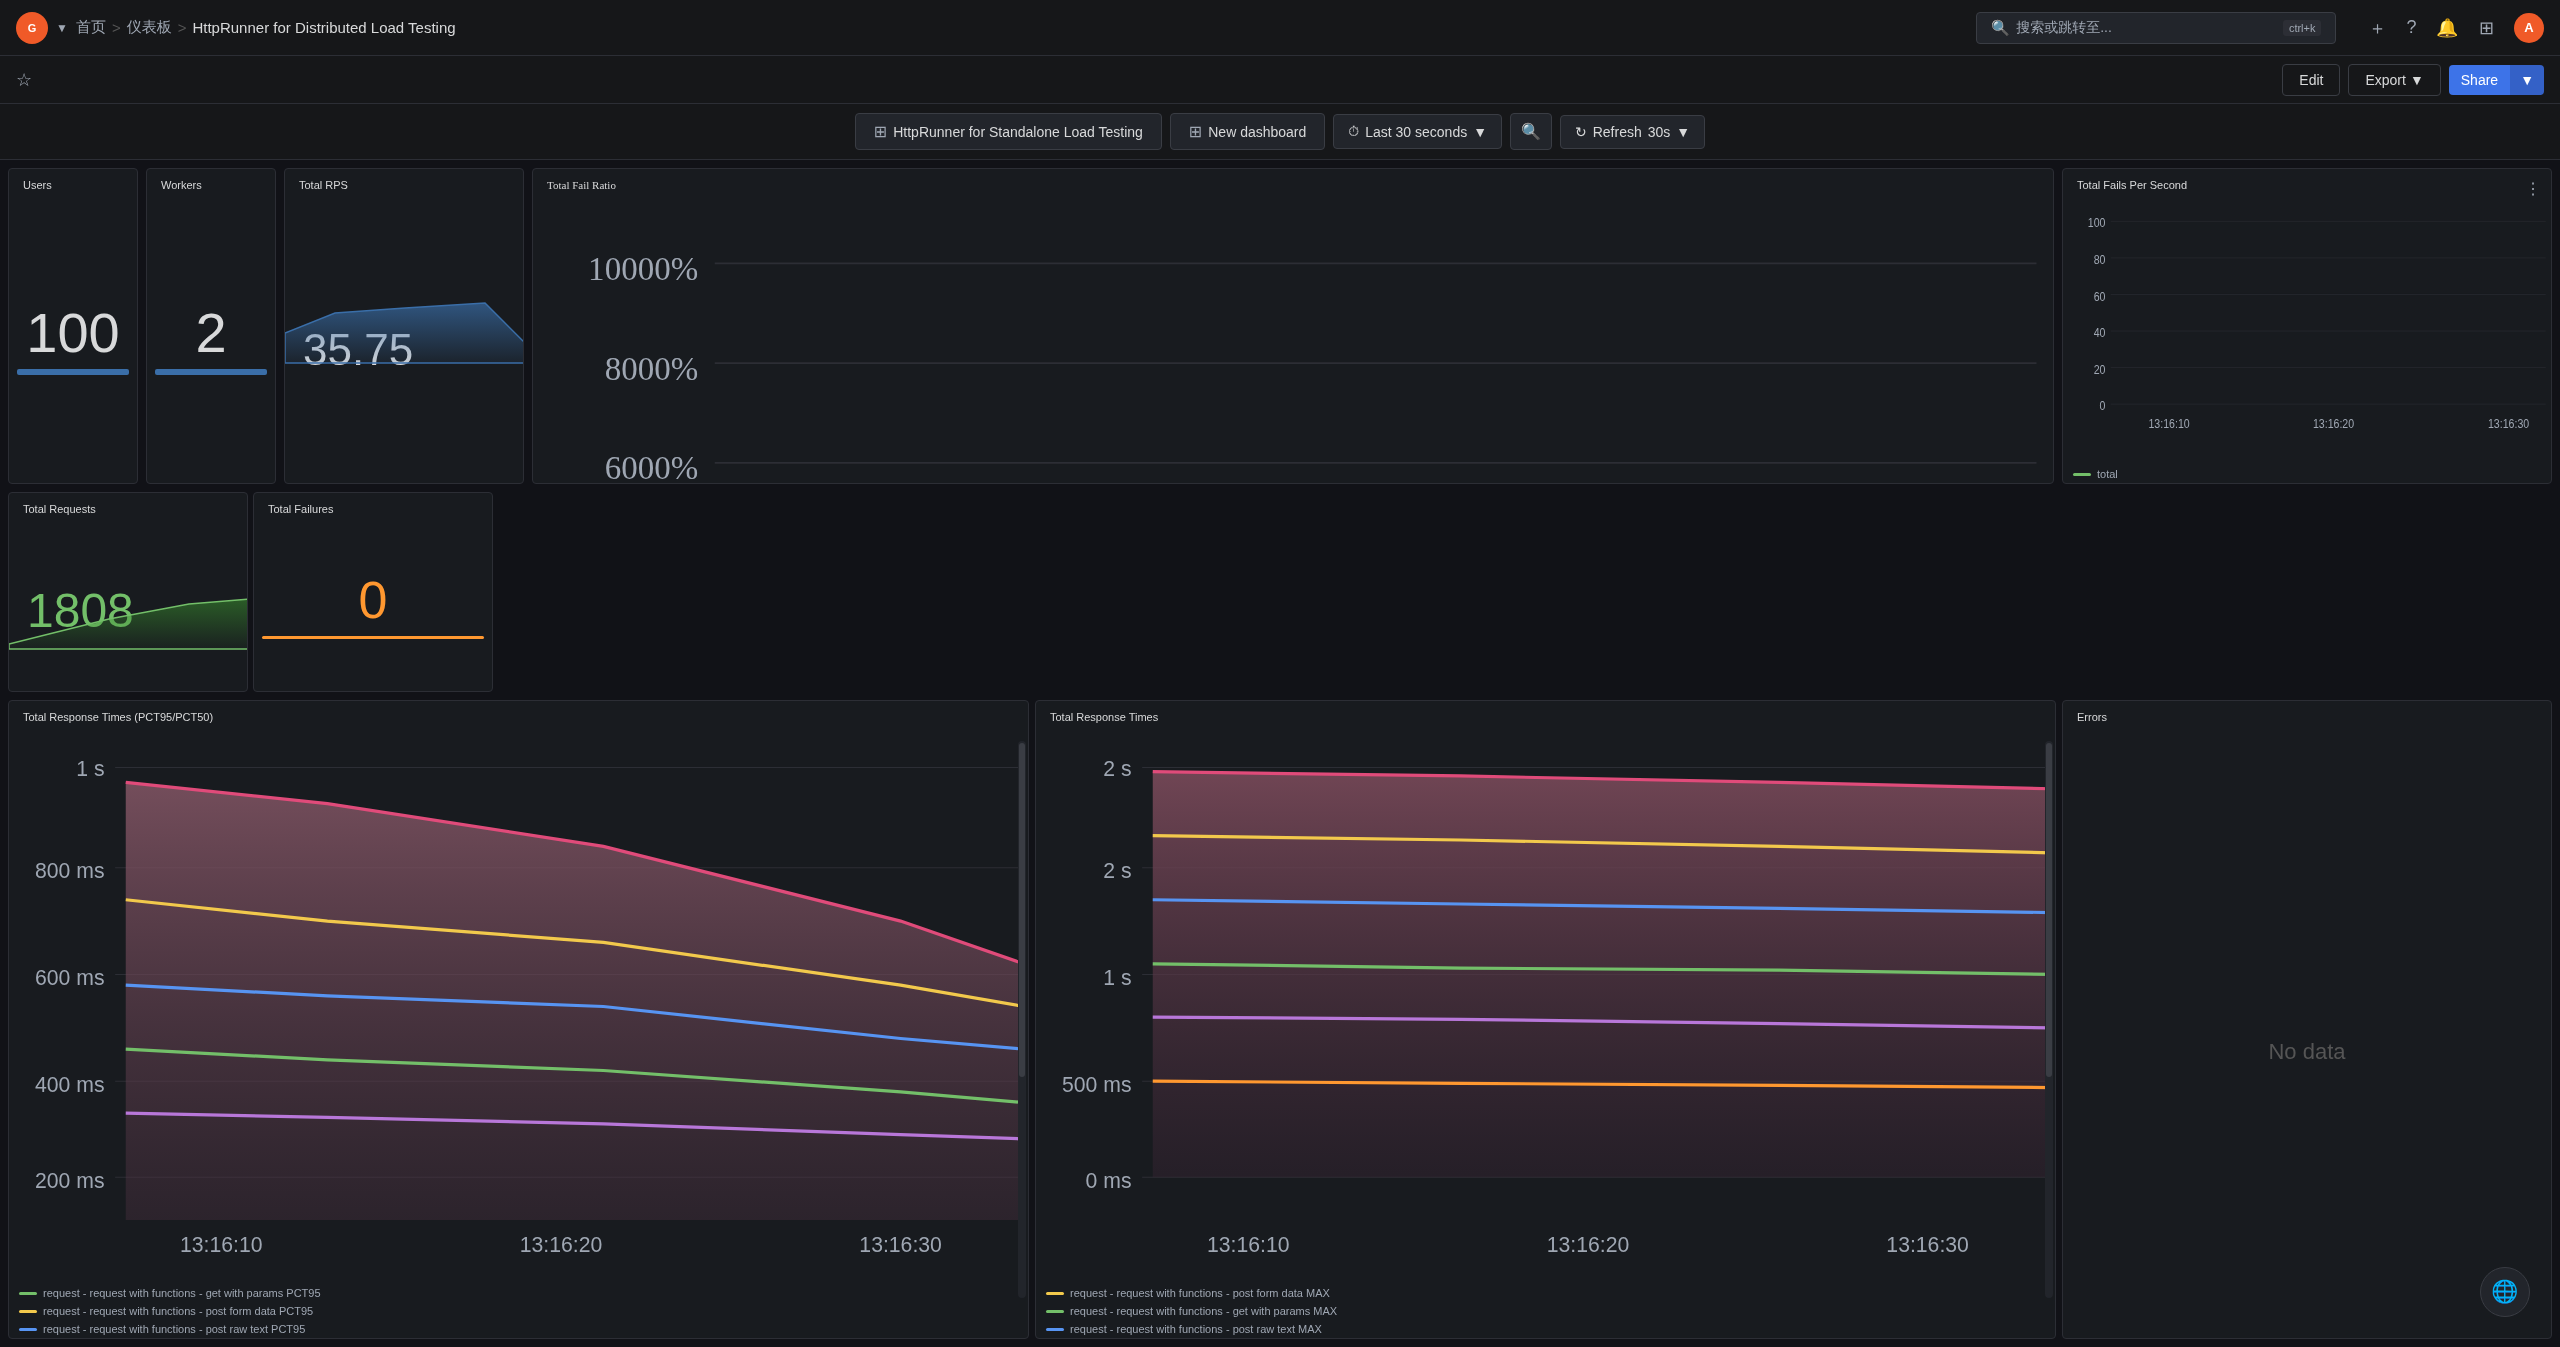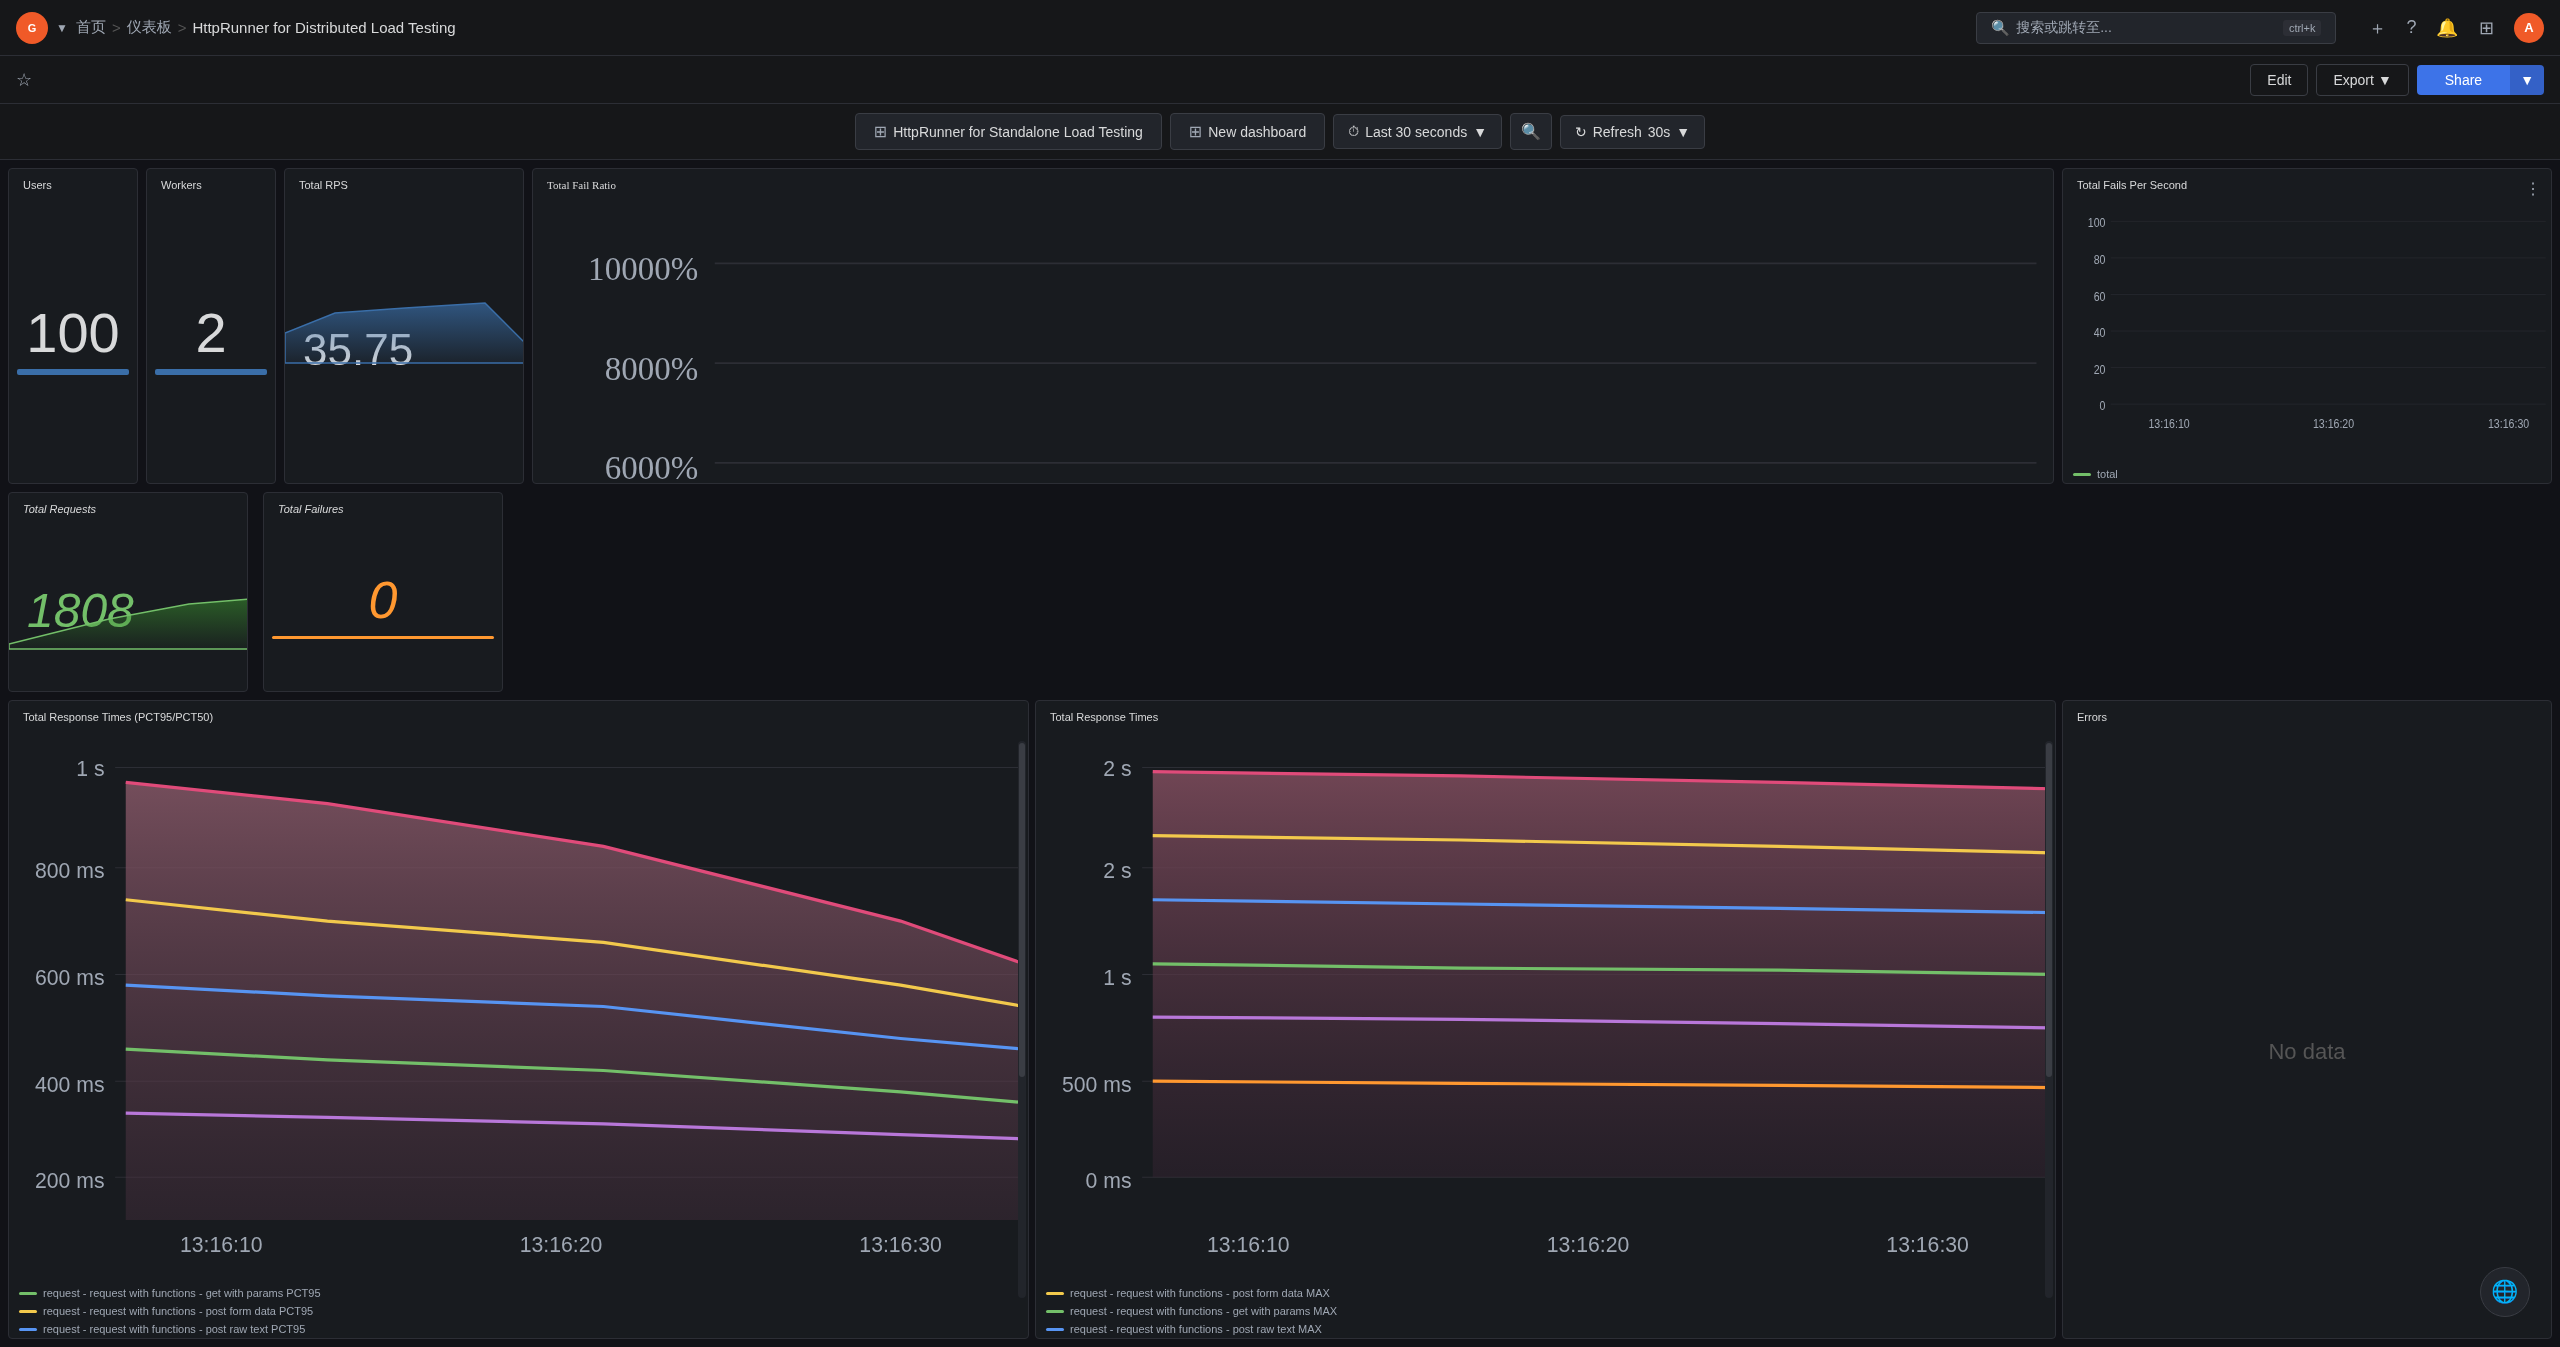--- a/index.html
+++ b/index.html
@@ -148,21 +148,21 @@
       padding: 7px 16px;
       color: #d8d9da;
       cursor: pointer;
       font-size: 14px;
       display: flex; align-items: center; gap: 4px;
     }
     .btn-share {
       background: #3d73e8;
       border: none;
       border-radius: 4px 0 0 4px;
-      padding: 7px 28px;
+      padding: 7px 12px;
       color: white;
       cursor: pointer;
       font-size: 14px;
     }
     .btn-share-chevron {
       background: #3461c7;
       border: none;
       border-radius: 0 4px 4px 0;
       padding: 7px 10px;
       color: white;
@@ -440,21 +440,21 @@
           <text x="420" y="190" class="axis-label" text-anchor="middle" fill="#9fa7b3" font-size="10">13:16:30</text>
         </svg>
       </div>
       <div class="legend-row">
         <div class="legend-dot" style="background:#73bf69;"></div>
         <span>total</span>
       </div>
     </div>
   </div>
 
-  <div style="display:flex;gap:15px;height:200px;flex-shrink:0;font-style:italic;">
+  <div style="display:flex;gap:5px;height:200px;flex-shrink:0;">
 
     <div class="panel" style="width:240px;flex-shrink:0;">
       <div class="panel-title">Total Requests</div>
       <div class="panel-content" style="position:relative;">
         <div class="stat-value stat-value-green" style="font-size:48px;align-self:flex-start;margin-left:10px;margin-top:10px;">1808</div>
         <svg style="position:absolute;bottom:0;left:0;width:100%;height:60%;">
           <defs>
             <linearGradient id="reqGrad" x1="0" y1="0" x2="0" y2="1">
               <stop offset="0%" stop-color="#37872d" stop-opacity="0.6"></stop>
               <stop offset="100%" stop-color="#37872d" stop-opacity="0.05"></stop>

